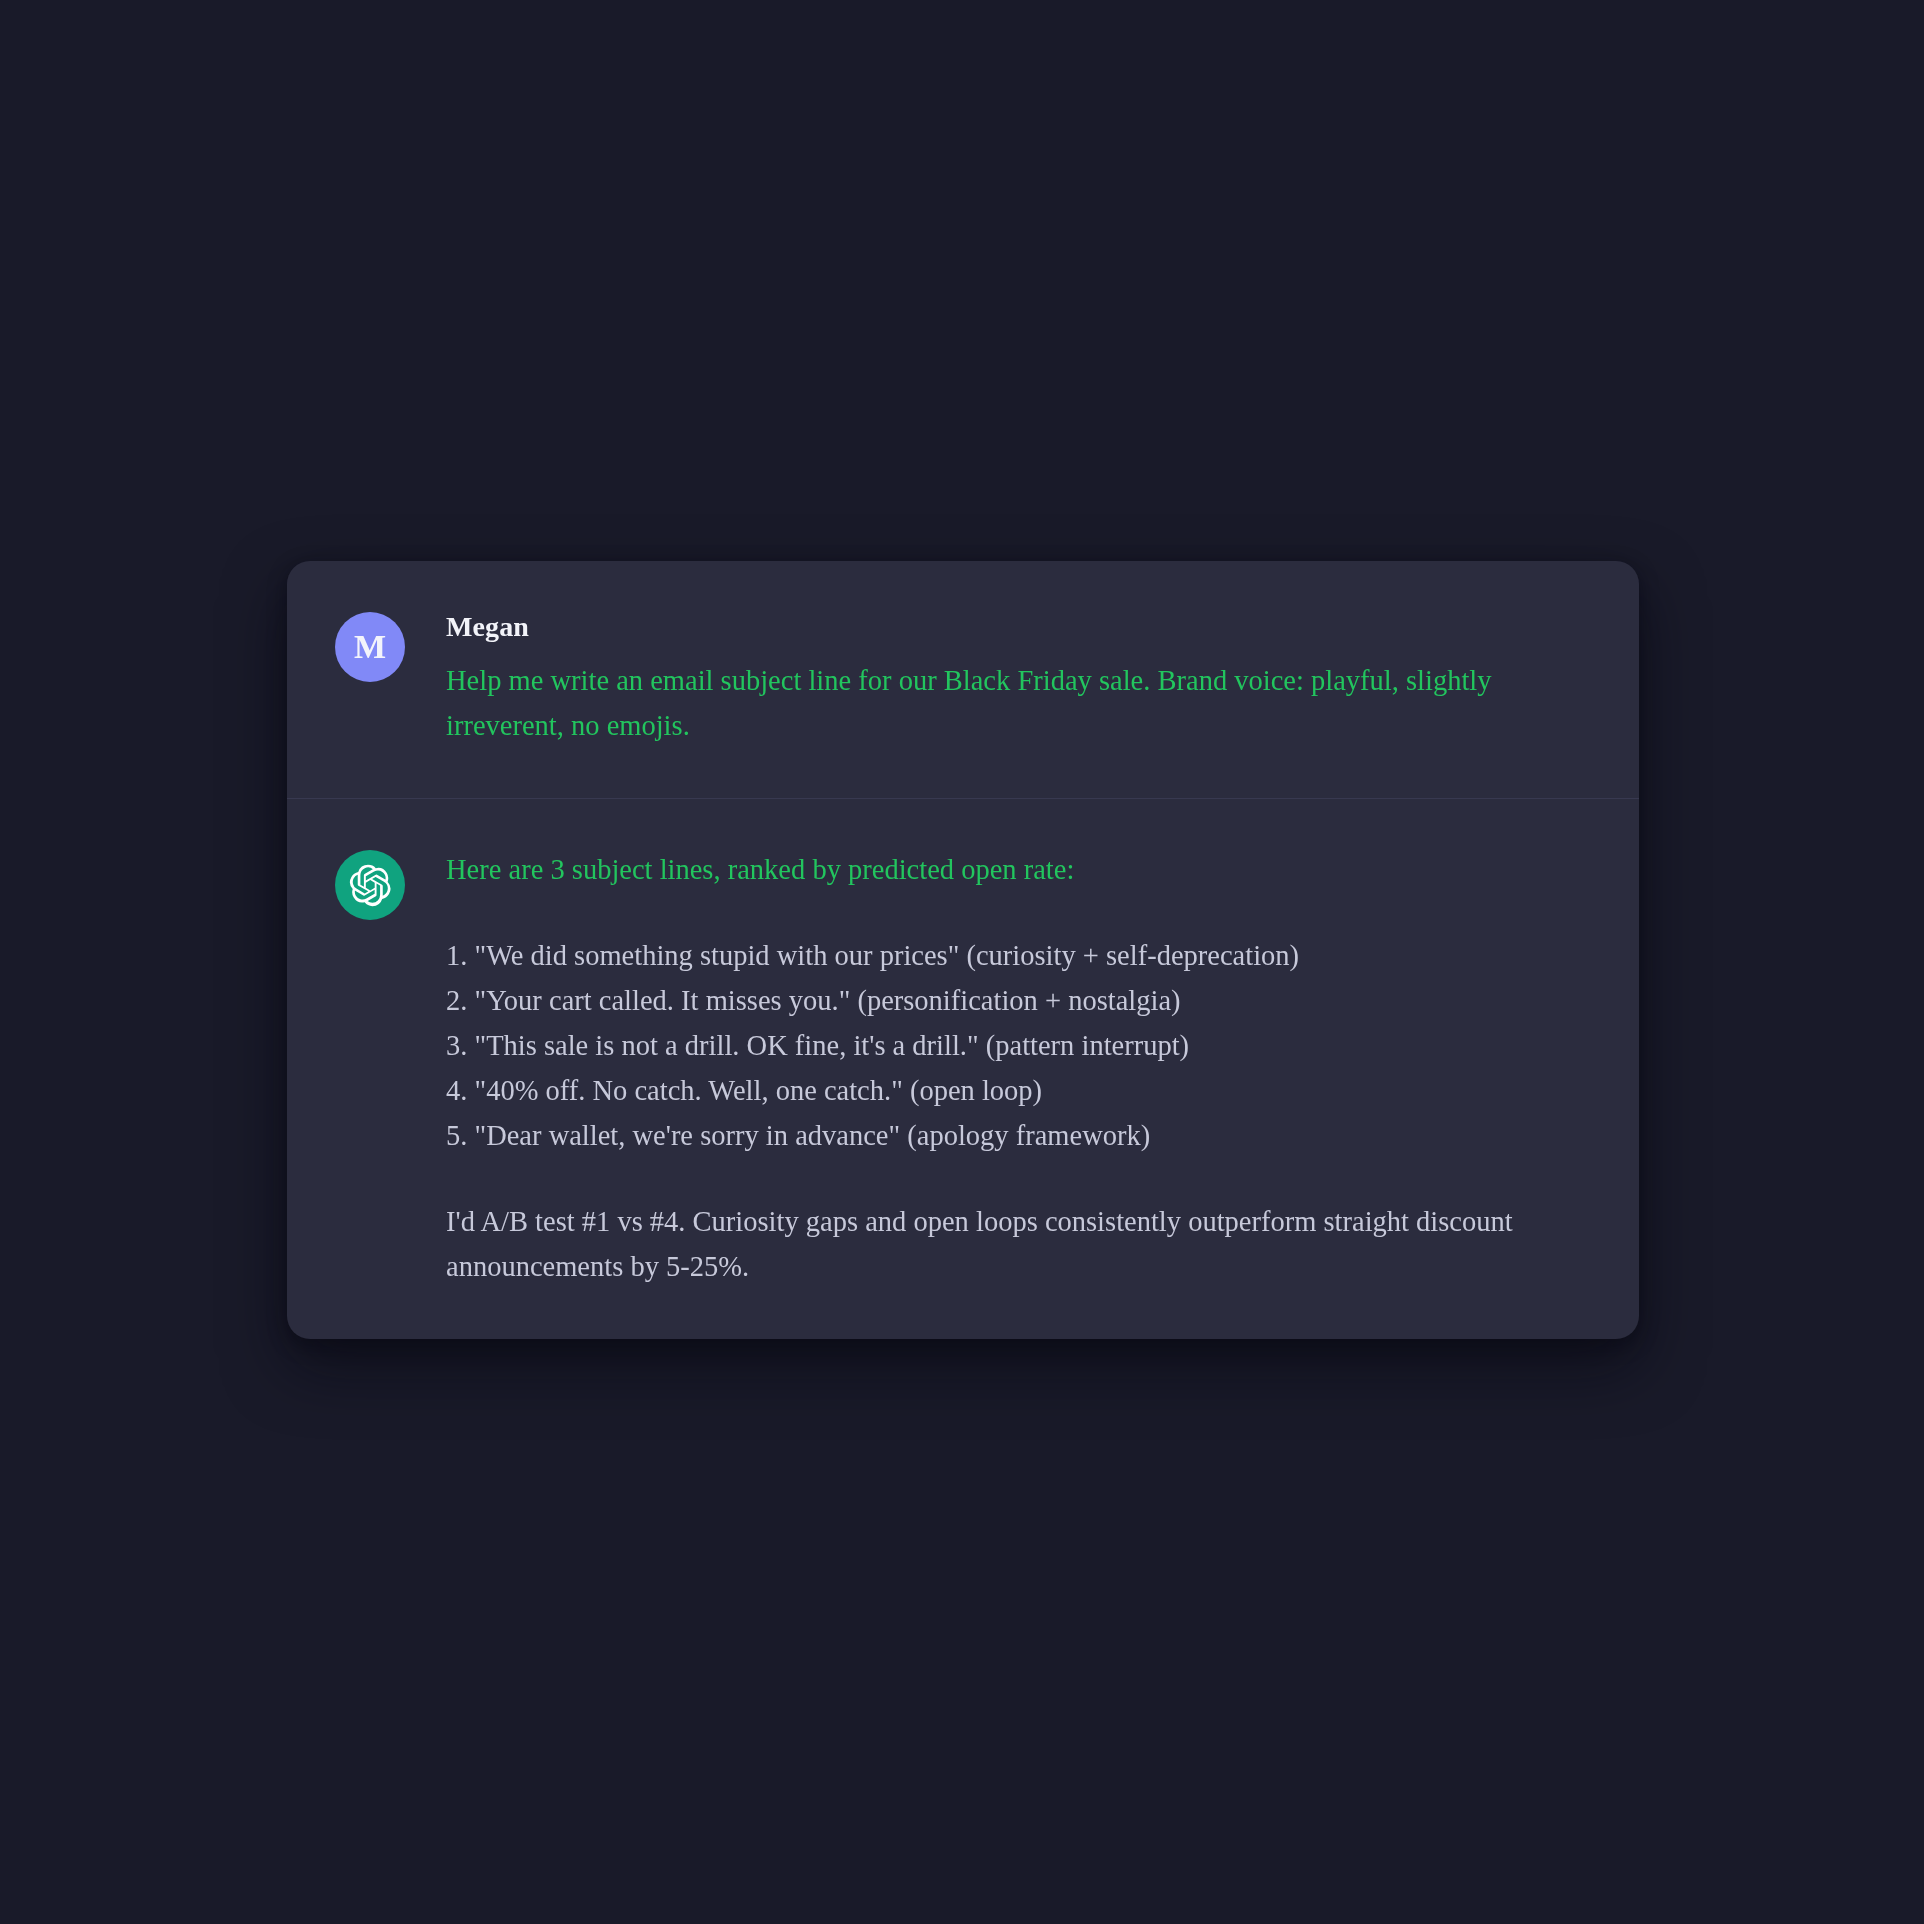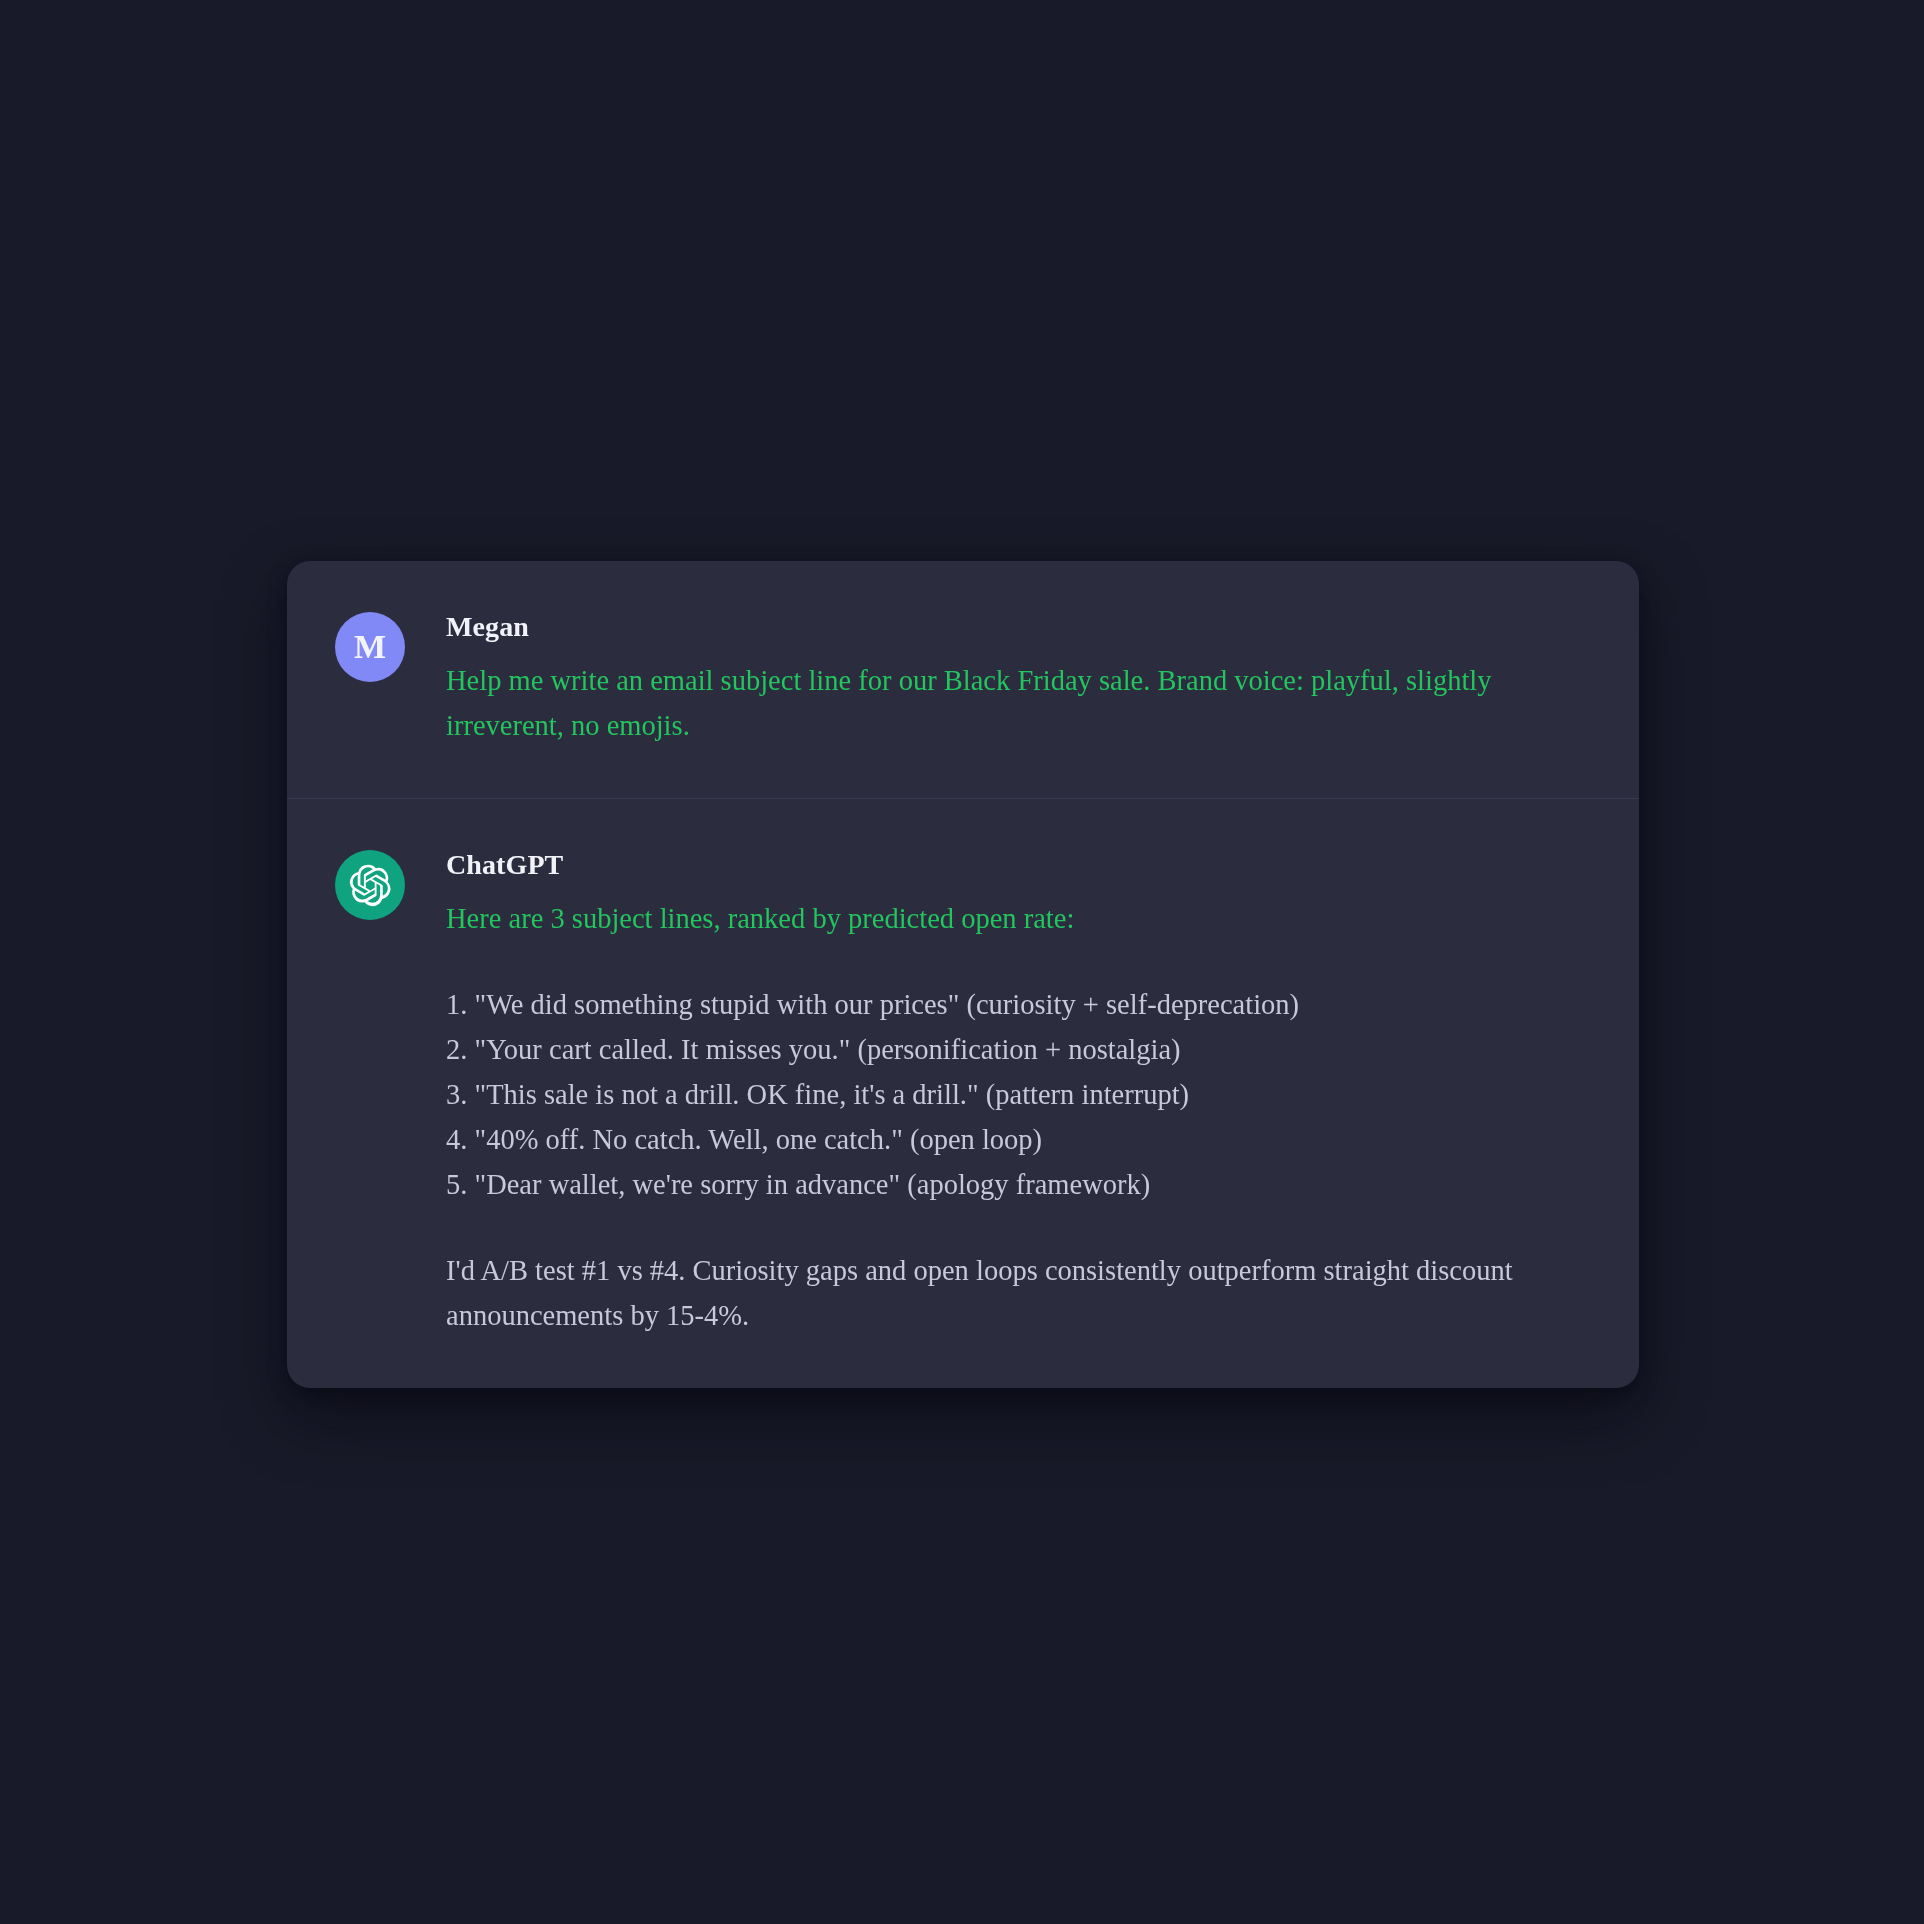--- a/index.html
+++ b/index.html
@@ -133,30 +133,29 @@
       </div>
     </div>
 
     <div class="message">
       <div class="avatar avatar-assistant">
         <svg width="45" height="45" viewBox="0 0 24 24" aria-hidden="true">
           <path d="M21.18 9.82a5.42 5.42 0 0 0-.47-4.45 5.5 5.5 0 0 0-5.91-2.63A5.43 5.43 0 0 0 10.7 1a5.5 5.5 0 0 0-5.24 3.8A5.43 5.43 0 0 0 1.83 7.4a5.5 5.5 0 0 0 .68 6.43 5.42 5.42 0 0 0 .47 4.45 5.5 5.5 0 0 0 5.91 2.63A5.42 5.42 0 0 0 13 23a5.5 5.5 0 0 0 5.24-3.81 5.43 5.43 0 0 0 3.63-2.63 5.5 5.5 0 0 0-.69-6.43Zm-8.17 11.4a4.08 4.08 0 0 1-2.62-.95l.13-.07 4.35-2.51a.71.71 0 0 0 .36-.62v-6.13l1.84 1.06a.07.07 0 0 1 .04.05v5.08a4.1 4.1 0 0 1-4.1 4.09ZM4.2 17.47a4.08 4.08 0 0 1-.49-2.75l.13.08 4.35 2.51a.71.71 0 0 0 .71 0l5.31-3.06v2.12a.07.07 0 0 1-.03.06l-4.4 2.54a4.1 4.1 0 0 1-5.58-1.5ZM3.06 8.1a4.08 4.08 0 0 1 2.13-1.8v5.17a.7.7 0 0 0 .35.61l5.29 3.05-1.85 1.07a.07.07 0 0 1-.06 0L4.52 13.6A4.1 4.1 0 0 1 3.06 8.1Zm15.1 3.51-5.3-3.08 1.84-1.06a.07.07 0 0 1 .07 0l4.4 2.55a4.09 4.09 0 0 1-.63 7.38v-5.18a.71.71 0 0 0-.38-.61Zm1.83-2.76-.13-.08-4.34-2.53a.71.71 0 0 0-.72 0L9.5 9.3V7.18a.07.07 0 0 1 .03-.06l4.4-2.54a4.09 4.09 0 0 1 6.07 4.24ZM8.5 12.63 6.65 11.57a.07.07 0 0 1-.04-.05V6.44a4.09 4.09 0 0 1 6.7-3.14l-.13.07L8.83 5.88a.71.71 0 0 0-.36.62Zm1-2.16L11.87 9.1l2.37 1.37v2.73L11.87 14.6 9.5 13.2Z" fill="#ffffff"></path>
         </svg>
       </div>
       <div class="message-body">
-        <div class="author">ChatGPT</div>
         <div class="msg-text msg-intro">Here are 3 subject lines, ranked by predicted open rate:</div>
 
         <ul class="subject-list">
           <li>1. "We did something stupid with our prices" (curiosity + self-deprecation)</li>
           <li>2. "Your cart called. It misses you." (personification + nostalgia)</li>
           <li>3. "This sale is not a drill. OK fine, it's a drill." (pattern interrupt)</li>
           <li>4. "40% off. No catch. Well, one catch." (open loop)</li>
           <li>5. "Dear wallet, we're sorry in advance" (apology framework)</li>
         </ul>
 
-        <div class="closing">I'd A/B test #1 vs #4. Curiosity gaps and open loops consistently outperform straight discount announcements by 15-4%.</div>
+        <div class="closing">I'd A/B test #1 vs #4. Curiosity gaps and open loops consistently outperform straight discount announcements by 5-25%.</div>
       </div>
     </div>
 
   </div>
 </div>
 
 
 </body></html>

